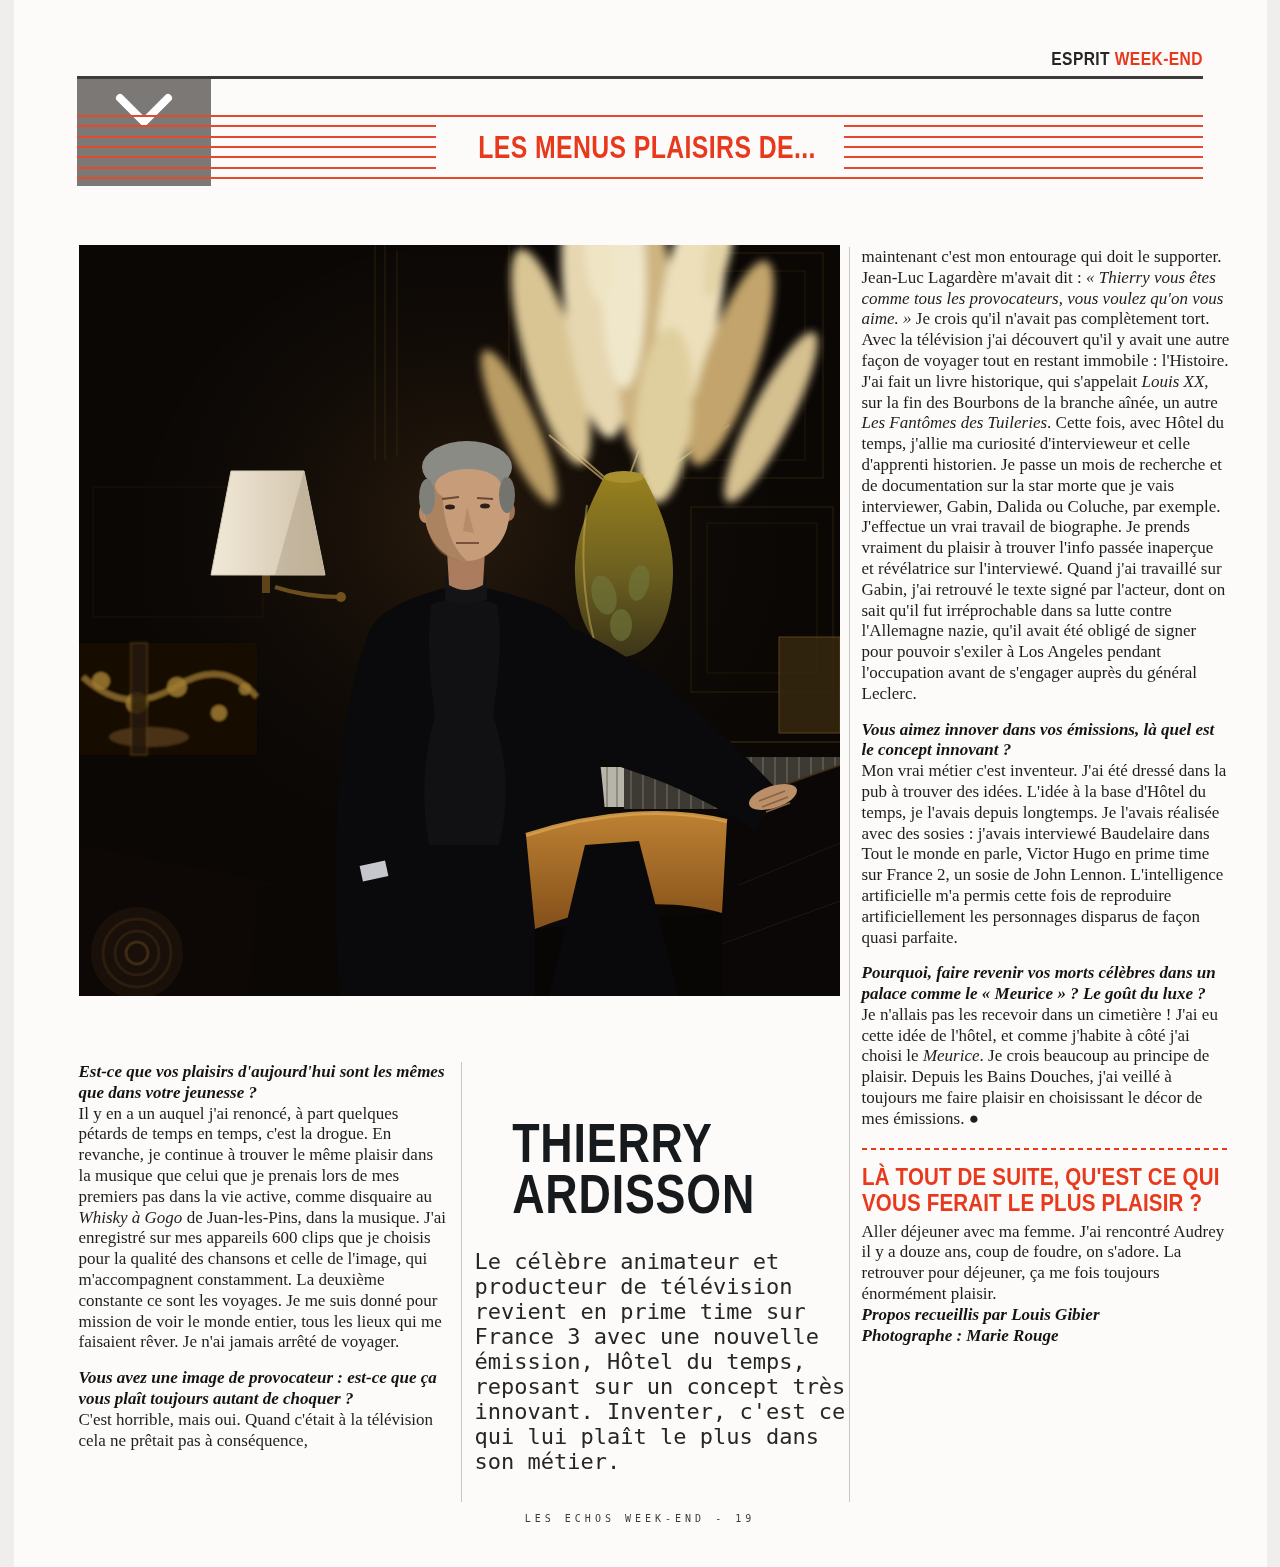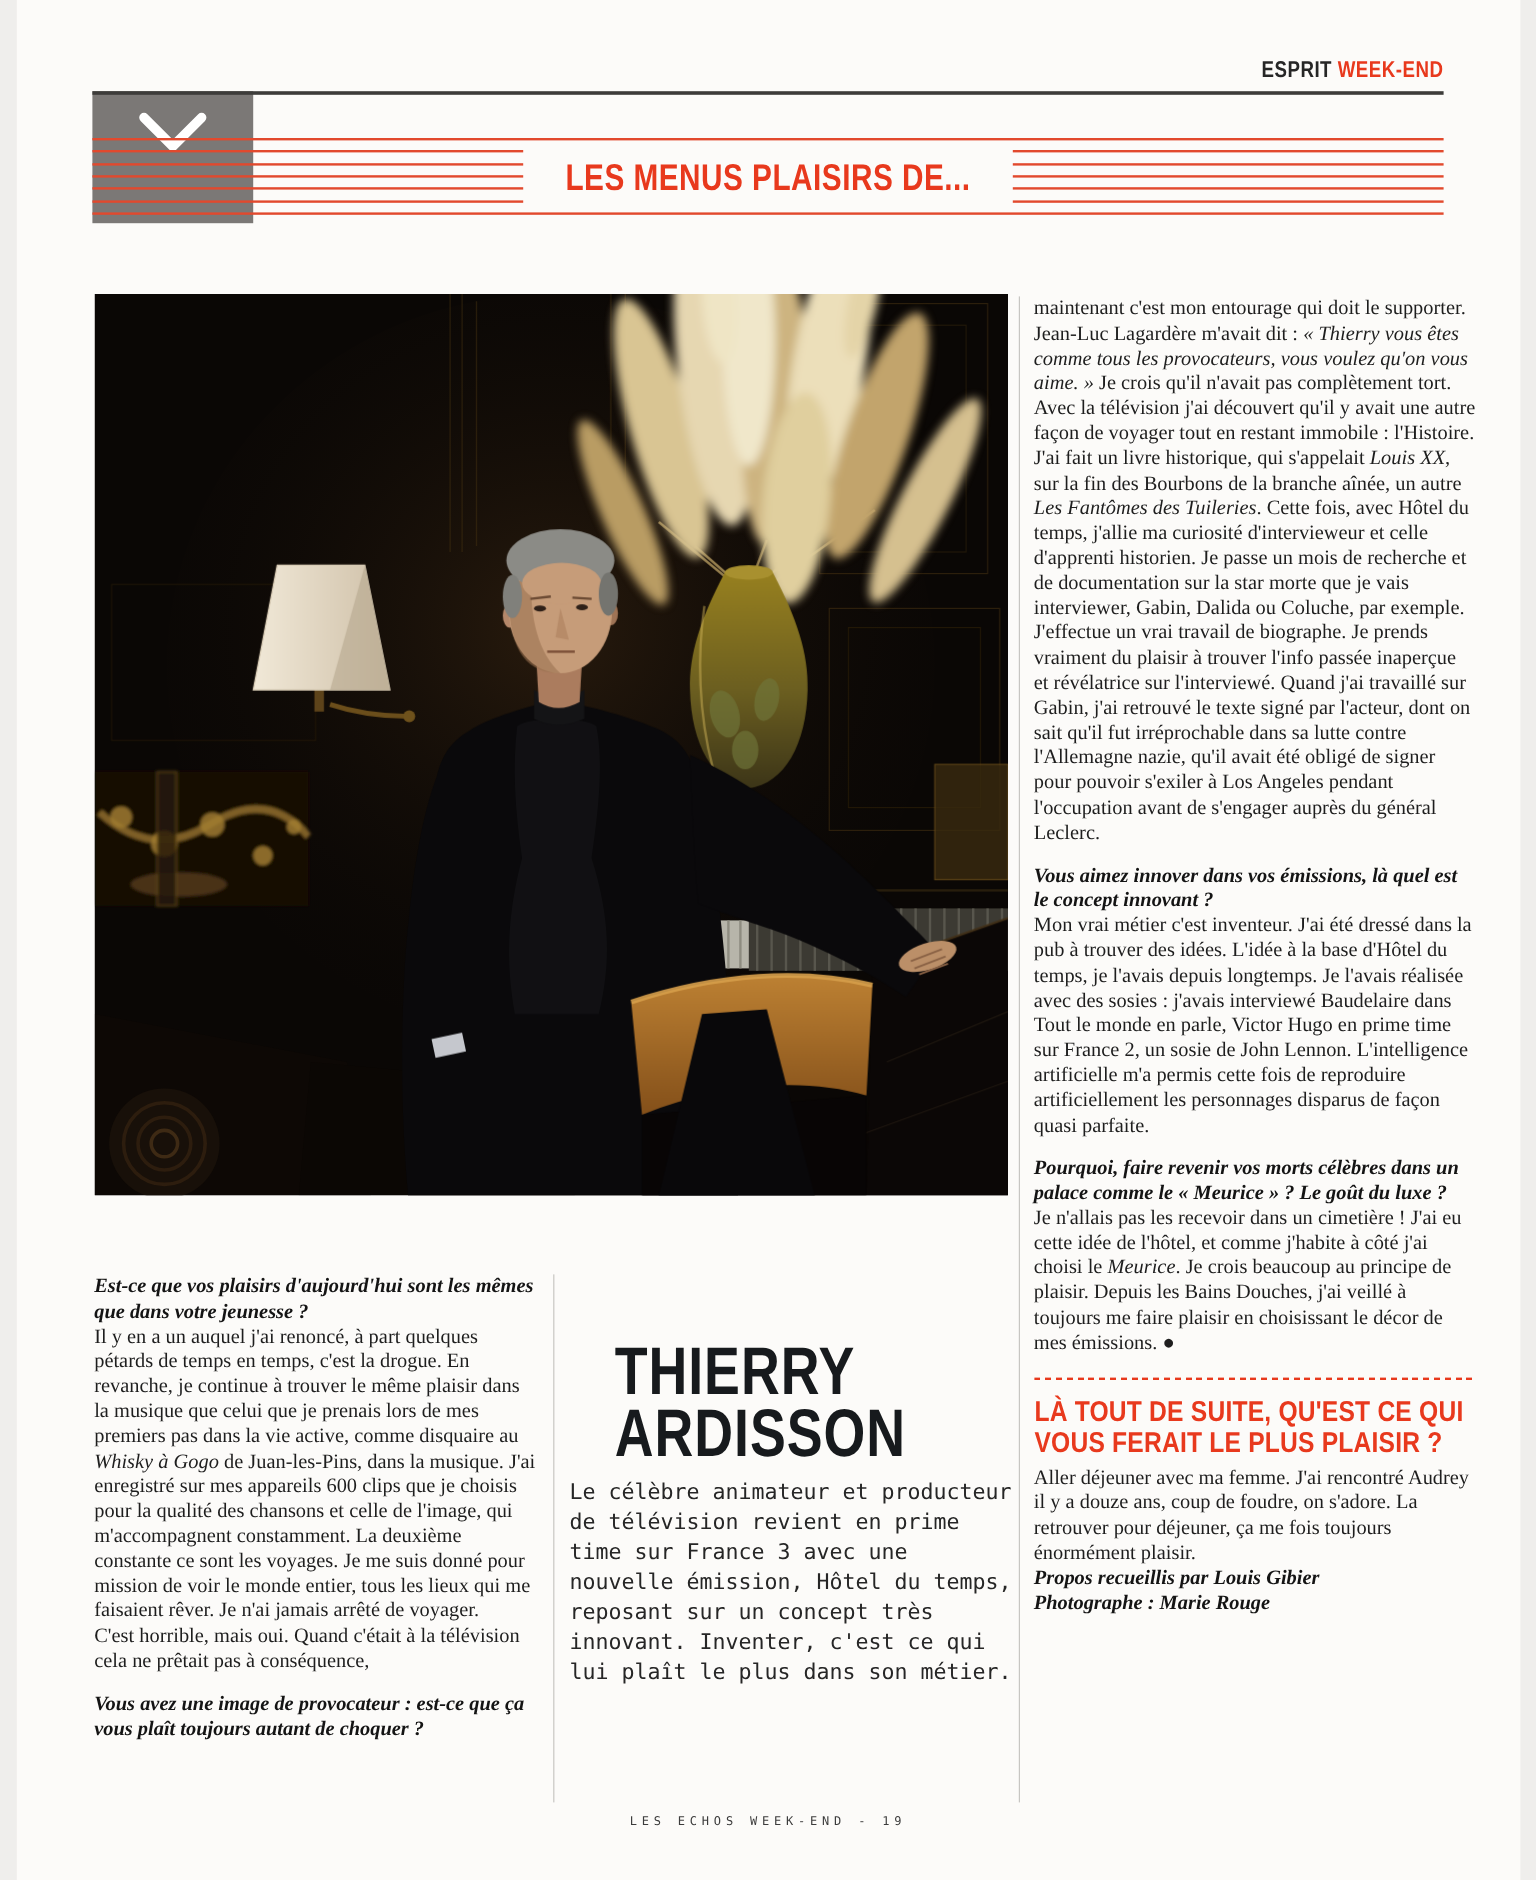--- a/index.html
+++ b/index.html
@@ -16,21 +16,21 @@
     transform:scaleX(.82);transform-origin:right center;color:#262626;
     white-space:nowrap;
   }
   .kicker .red{color:#e8391d;}
   .top-rule{position:absolute;left:63px;right:64px;top:76px;height:3px;background:#3d3c3a;z-index:2;}
   .gray-box{position:absolute;left:63px;top:76px;width:134px;height:110px;background:#7b7876;z-index:1;
     display:flex;justify-content:center;align-items:flex-start;padding-top:16px;box-sizing:border-box;}
   .red-line{position:absolute;left:63px;right:64px;height:2px;background:#e2492d;z-index:2;}
   .rubric-box{
     position:absolute;left:50%;transform:translateX(-50%);top:120px;width:408px;height:55px;
-    background:#fcfbf9;z-index:3;display:flex;align-items:center;justify-content:center;
+    background:#fcfbf9;z-index:3;display:flex;align-items:center;
   }
   .rubric-text{
     font-family:"Liberation Sans","DejaVu Sans",sans-serif;font-weight:800;
     font-size:31px;letter-spacing:.5px;color:#e8391d;white-space:nowrap;
     transform:scaleX(.8);transform-origin:center;
   }
   
   .photo{position:absolute;left:65px;top:245px;width:761px;height:751px;background:#0a0705;}
   .photo svg{display:block;}
   
@@ -53,22 +53,22 @@
   .dashed-rule{margin-top:18px;margin-bottom:4px;height:2px;
     background:repeating-linear-gradient(90deg,#e8391d 0 5px,transparent 5px 9px);}
   
   .big-title{margin-top:6px;color:#171a1d;}
   .big-title .line{
     font-family:"Liberation Sans","DejaVu Sans",sans-serif;font-weight:800;
     font-size:56px;line-height:51px;letter-spacing:1px;
     transform:scaleX(.8);transform-origin:center;white-space:nowrap;
   }
   .standfirst{
-    margin-top:12px;font-family:"DejaVu Sans Mono","Liberation Mono",monospace;
-    font-size:18px;line-height:25px;color:#262626;
+    margin-top:30px;font-family:"DejaVu Sans Mono","Liberation Mono",monospace;
+    font-size:22px;line-height:25px;color:#262626;
   }
   
   .folio{
     position:absolute;left:0;right:0;top:1513px;text-align:center;
     font-family:"DejaVu Sans Mono","Liberation Mono",monospace;
     font-size:10px;letter-spacing:4px;color:#3c3c3c;
   }
 </style>
 </head>
 <body>
@@ -289,22 +289,22 @@
       </g>
     </svg>
   </div>
 
   <div class="col-rule-right"></div>
   <div class="col-rule-mid"></div>
 
   <div class="col col-left">
       <p class="blk blk-question"><span>Est-ce que vos plaisirs d'aujourd'hui sont les mêmes que dans votre jeunesse&nbsp;?</span></p>
       <p class="blk blk-para"><span>Il y en a un auquel j'ai renoncé, à part quelques pétards de temps en temps, c'est la drogue. En revanche, je continue à trouver le même plaisir dans la musique que celui que je prenais lors de mes premiers pas dans la vie active, comme disquaire au </span><i>Whisky à Gogo</i><span> de Juan-les-Pins, dans la musique. J'ai enregistré sur mes appareils 600 clips que je choisis pour la qualité des chansons et celle de l'image, qui m'accompagnent constamment. La deuxième constante ce sont les voyages. Je me suis donné pour mission de voir le monde entier, tous les lieux qui me faisaient rêver. Je n'ai jamais arrêté de voyager.</span></p>
+      <p class="blk blk-question"><span>Vous avez une image de provocateur&nbsp;: est-ce que ça vous plaît toujours autant de choquer&nbsp;?</span></p>
       <p class="blk blk-para"><span>C'est horrible, mais oui. Quand c'était à la télévision cela ne prêtait pas à conséquence,</span></p>
-      <p class="blk blk-question"><span>Vous avez une image de provocateur&nbsp;: est-ce que ça vous plaît toujours autant de choquer&nbsp;?</span></p>
     </div>
 
   <div class="col col-center">
     <div class="big-title">
       <div class="line">THIERRY</div>
       <div class="line">ARDISSON</div>
     </div>
     <div class="standfirst">Le célèbre animateur et producteur de télévision revient en prime time sur France&nbsp;3 avec une nouvelle émission, Hôtel du temps, reposant sur un concept très innovant. Inventer, c'est ce qui lui plaît le plus dans son métier.</div>
   </div>
 

